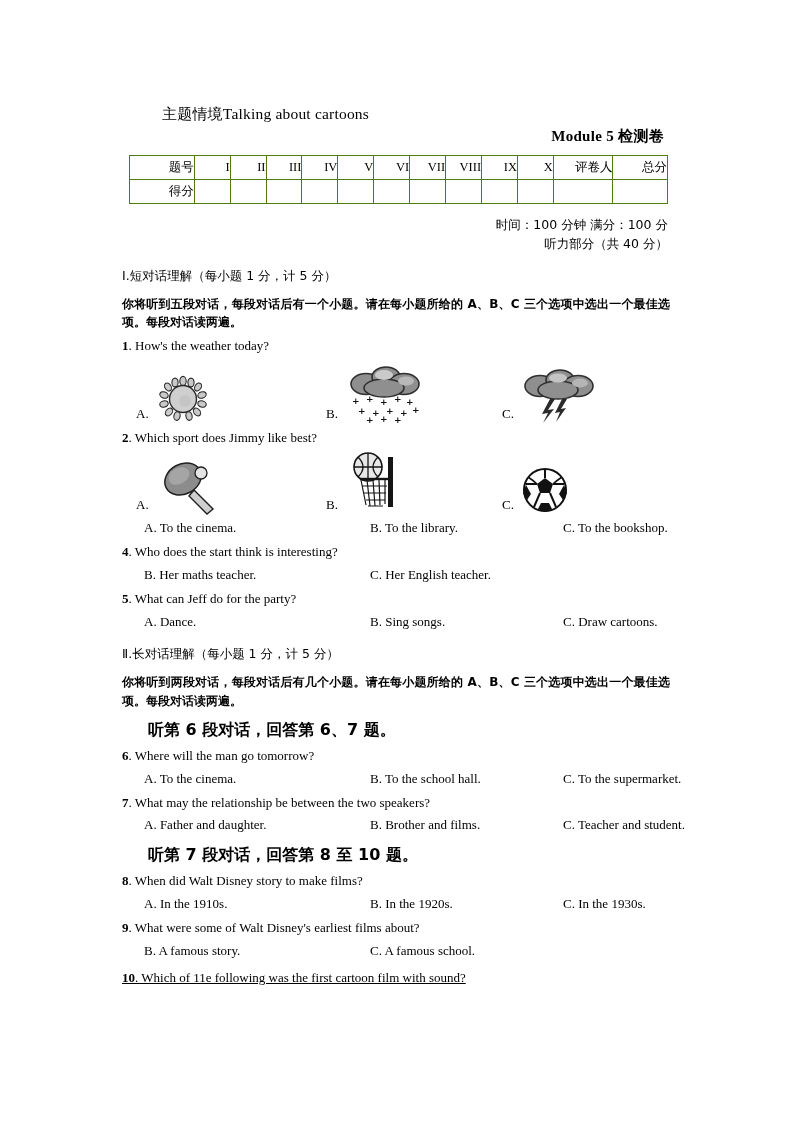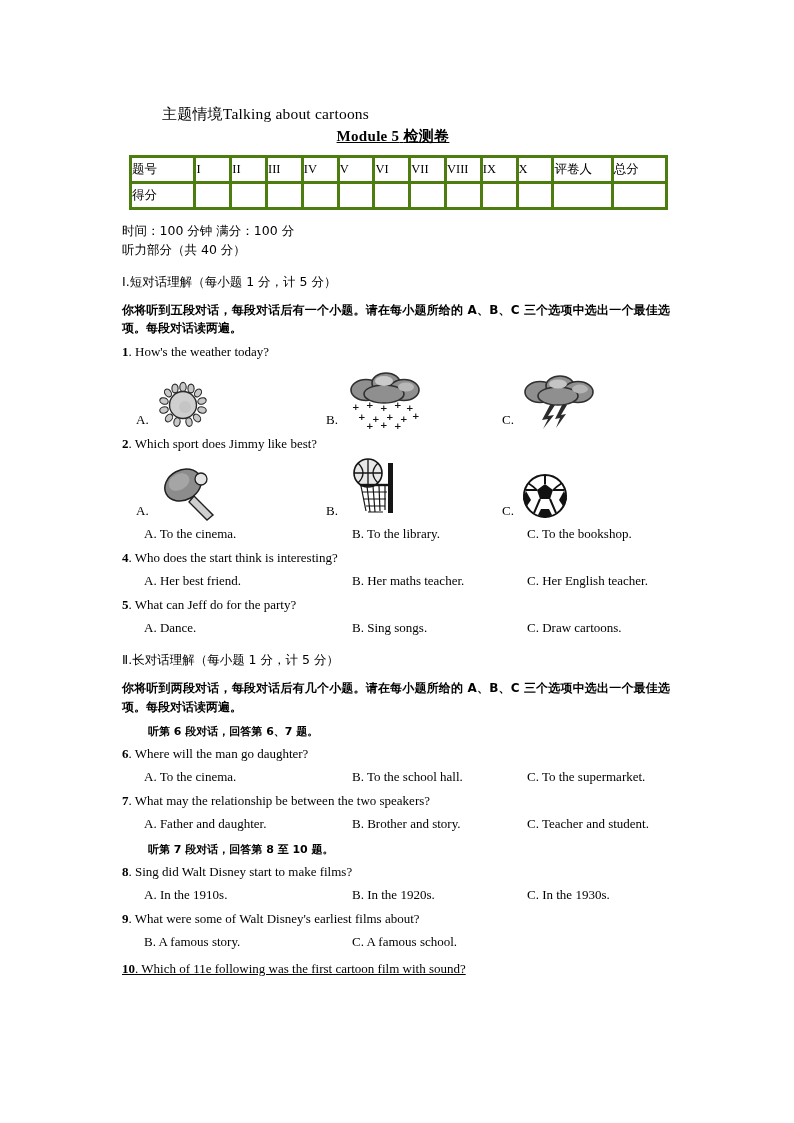--- a/index.html
+++ b/index.html
@@ -27,58 +27,57 @@
     font-family: "Liberation Serif", serif;
     font-size: 15.5px;
     margin-top: 104px;
     line-height: 1.25;
     white-space: nowrap;
     letter-spacing: 0.2px;
     margin-left: 40px;
   }
   .doc-title .cn { font-family: "DejaVu Sans", sans-serif; font-size: 15px; }
   .doc-subtitle {
-    text-align: center;
+    text-align: right;
     font-weight: bold;
     font-size: 15px;
     margin-top: 3px;
     margin-right: 6px;
     letter-spacing: 0.3px;
-    text-decoration: underline;
   }
   .doc-subtitle .cn { font-family: "DejaVu Sans", sans-serif; }
 
   
   table.score-table {
     border-collapse: collapse;
     margin-top: 9px;
     margin-left: 7px;
     table-layout: fixed;
     width: 539px;
   }
   table.score-table td {
-    border: 3px solid #4d7c0f;
+    border: 1px solid #4d7c0f;
     height: 23px;
-    text-align: left;
+    text-align: right;
     vertical-align: middle;
     font-size: 12.5px;
     padding: 0;
   }
   table.score-table td.label {
     font-family: "DejaVu Sans", sans-serif;
     font-size: 12.5px;
   }
   .col-label  { width: 63px; }
   .col-rn     { width: 35px; }
   .col-marker { width: 58px; }
   .col-total  { width: 53px; }
 
   
   .meta {
-    text-align: left;
+    text-align: right;
     font-family: "DejaVu Sans", sans-serif;
     font-size: 12.5px;
     margin-top: 11px;
     line-height: 1.55;
     margin-right: 2px;
   }
 
   
   .section-head {
     font-family: "DejaVu Sans", sans-serif;
@@ -89,41 +88,42 @@
   .prompt {
     font-family: "DejaVu Sans", sans-serif;
     font-size: 12px;
     font-weight: bold;
     margin-top: 10px;
     line-height: 1.52;
     text-align: justify;
   }
   .sub-direction {
     font-family: "DejaVu Sans", sans-serif;
-    font-size: 11px;
+    font-size: 16px;
     font-weight: bold;
     margin-top: 8px;
     margin-left: 26px;
     line-height: 1.5;
   }
 
   
   .q-stem {
     font-size: 13px;
     margin-top: 5px;
     line-height: 1.45;
   }
   .q-stem .num { font-weight: bold; }
   .q-stem.tight { margin-top: 8px; text-decoration: underline; }
 
   .opts {
     display: flex;
     font-size: 13px;
     margin-top: 4px;
     line-height: 1.45;
+    gap: 18px;
   }
   .opts .opt { flex: 0 0 auto; }
   .opts .opt:nth-child(1) { width: 208px; padding-left: 22px; }
   .opts .opt:nth-child(2) { width: 175px; }
   .opts .opt:nth-child(3) { width: 160px; }
 
   
   .pic-opts {
     display: flex;
     margin-top: 2px;
@@ -344,60 +344,59 @@
   <div class="opts">
     <span class="opt">A. To the cinema.</span>
     <span class="opt">B.  To the library.</span>
     <span class="opt">C. To the bookshop.</span>
   </div>
 
   <div class="q-stem">
     <span class="num">4</span><span>. Who does the start think is interesting?</span>
   </div>
   <div class="opts">
-    <span class="opt">A. Her best friend.</span>
     <span class="opt">B.  Her maths teacher.</span>
     <span class="opt">C. Her English  teacher.</span>
   </div>
 
   <div class="q-stem">
     <span class="num">5</span><span>. What can Jeff do for the party?</span>
   </div>
   <div class="opts">
     <span class="opt">A. Dance.</span>
     <span class="opt">B. Sing songs.</span>
     <span class="opt">C. Draw cartoons.</span>
   </div>
 
   <div class="section-head">Ⅱ.长对话理解（每小题 1 分，计 5 分）</div>
   <div class="prompt">你将听到两段对话，每段对话后有几个小题。请在每小题所给的 A、B、C 三个选项中选出一个最佳选项。每段对话读两遍。</div>
   <div class="sub-direction">听第 6 段对话，回答第 6、7 题。</div>
 
   <div class="q-stem">
-    <span class="num">6</span><span>. Where will the man go daughter?</span>
+    <span class="num">6</span><span>. Where will the man go tomorrow?</span>
   </div>
   <div class="opts">
     <span class="opt">A. To the cinema.</span>
     <span class="opt">B.  To the school hall.</span>
     <span class="opt">C. To the supermarket.</span>
   </div>
 
   <div class="q-stem">
     <span class="num">7</span><span>. What may the relationship  be between the two speakers?</span>
   </div>
   <div class="opts">
     <span class="opt">A. Father and daughter.</span>
-    <span class="opt">B.  Brother and story.</span>
+    <span class="opt">B.  Brother and films.</span>
     <span class="opt">C. Teacher and student.</span>
   </div>
 
   <div class="sub-direction">听第 7 段对话，回答第 8 至 10 题。</div>
 
   <div class="q-stem">
-    <span class="num">8</span><span>. Sing did Walt Disney start to make films?</span>
+    <span class="num">8</span><span>. When did Walt Disney story to make films?</span>
   </div>
   <div class="opts">
     <span class="opt">A. In the 1910s.</span>
     <span class="opt">B. In the 1920s.</span>
     <span class="opt">C. In the 1930s.</span>
   </div>
 
   <div class="q-stem">
     <span class="num">9</span><span>. What were some of Walt Disney's earliest films about?</span>
   </div>

